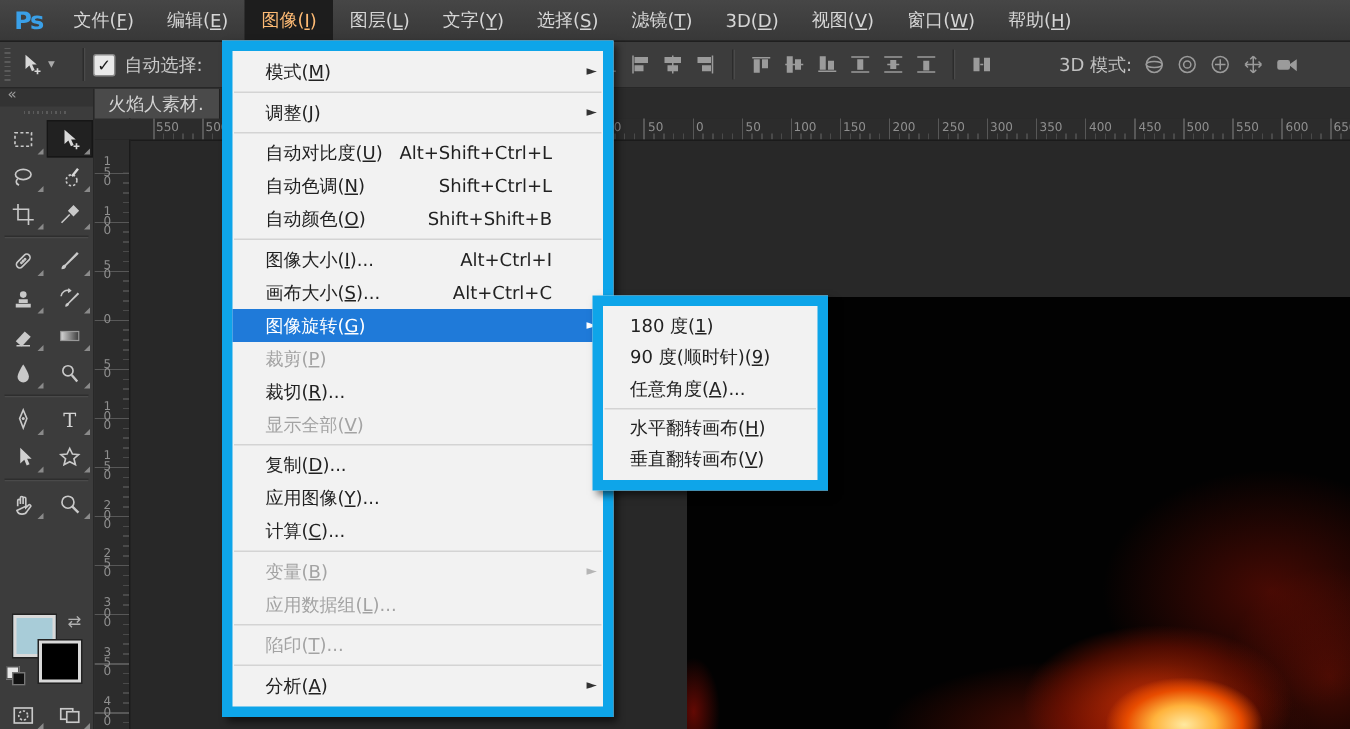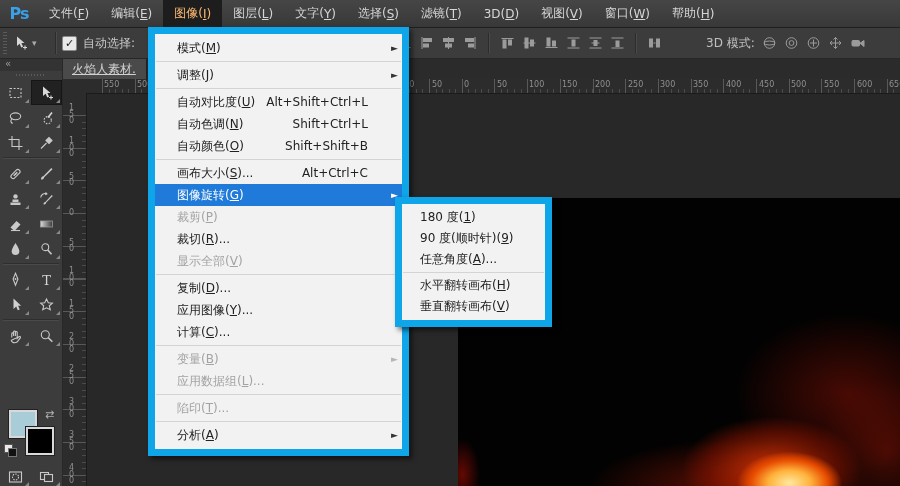--- a/index.html
+++ b/index.html
@@ -43,21 +43,21 @@
   #fg-swatch{position:absolute;left:9px;top:0;width:24px;height:24px;border:2px solid #d9d9d9;box-shadow:0 0 0 1px #222;}
   #bg-swatch{position:absolute;left:26px;top:17px;width:24px;height:24px;border:2px solid #d9d9d9;box-shadow:0 0 0 1px #222;}
   #swap-colors{position:absolute;left:45px;top:-2px;color:#b0b0b0;font-size:11px;}
   #default-colors{position:absolute;left:4px;top:34px;width:12px;height:12px;}
   #default-colors .dc1{position:absolute;left:0;top:0;width:7px;height:7px;background:#e8e8e8;border:1px solid #555;}
   #default-colors .dc2{position:absolute;left:4px;top:4px;width:7px;height:7px;background:#111;border:1px solid #777;}
   #tp-bottom{position:absolute;left:0;top:408px;width:62px;display:flex;}
   
   #tabbar{position:absolute;left:62px;top:58px;right:0;height:21px;background:#2b2b2b;z-index:3;}
   #doctab{display:inline-flex;align-items:center;height:21px;padding:0 10px;background:#4a4a4a;
-          color:#d2d2d2;font-size:12px;border-right:1px solid #222;text-decoration:underline;}
+          color:#d2d2d2;font-size:12px;border-right:1px solid #222;}
   
   #ruler-corner{position:absolute;left:62px;top:79px;width:24px;height:14px;background:#2c2c2c;
                 border-right:1px solid #1b1b1b;border-bottom:1px solid #1b1b1b;z-index:3;}
   #hruler{position:absolute;left:86px;top:79px;right:0;height:14px;background:#2c2c2c;border-bottom:1px solid #1b1b1b;
           overflow:hidden;z-index:3;
           background-image:repeating-linear-gradient(90deg,#585858 0 1px,transparent 1px 32.7px),
                            repeating-linear-gradient(90deg,#4a4a4a 0 1px,transparent 1px 6.54px);
           background-size:100% 100%,100% 4px;background-position:16.3px 0,16.3px bottom;background-repeat:no-repeat;}
   .hnum{position:absolute;top:1px;font-size:8px;color:#8f8f8f;}
   #vruler{position:absolute;left:62px;top:93px;width:24px;bottom:0;background:#2c2c2c;border-right:1px solid #1b1b1b;
@@ -509,20 +509,25 @@
         <span class="sc">Shift+Ctrl+L</span>
         <span class="arr"></span>
       </div>
       <div class="menu-row has-sc">
         <span class="lbl">自动颜色(<u>O</u>)</span>
         <span class="sc">Shift+Shift+B</span>
         <span class="arr"></span>
       </div>
       <div class="menu-sep"></div>
       <div class="menu-row has-sc">
+        <span class="lbl">图像大小(<u>I</u>)...</span>
+        <span class="sc">Alt+Ctrl+I</span>
+        <span class="arr"></span>
+      </div>
+      <div class="menu-row has-sc">
         <span class="lbl">画布大小(<u>S</u>)...</span>
         <span class="sc">Alt+Ctrl+C</span>
         <span class="arr"></span>
       </div>
       <div class="menu-row hl">
         <span class="lbl">图像旋转(<u>G</u>)</span>
         <span class="arr">►</span>
       </div>
       <div class="menu-row disabled">
         <span class="lbl">裁剪(<u>P</u>)</span>

